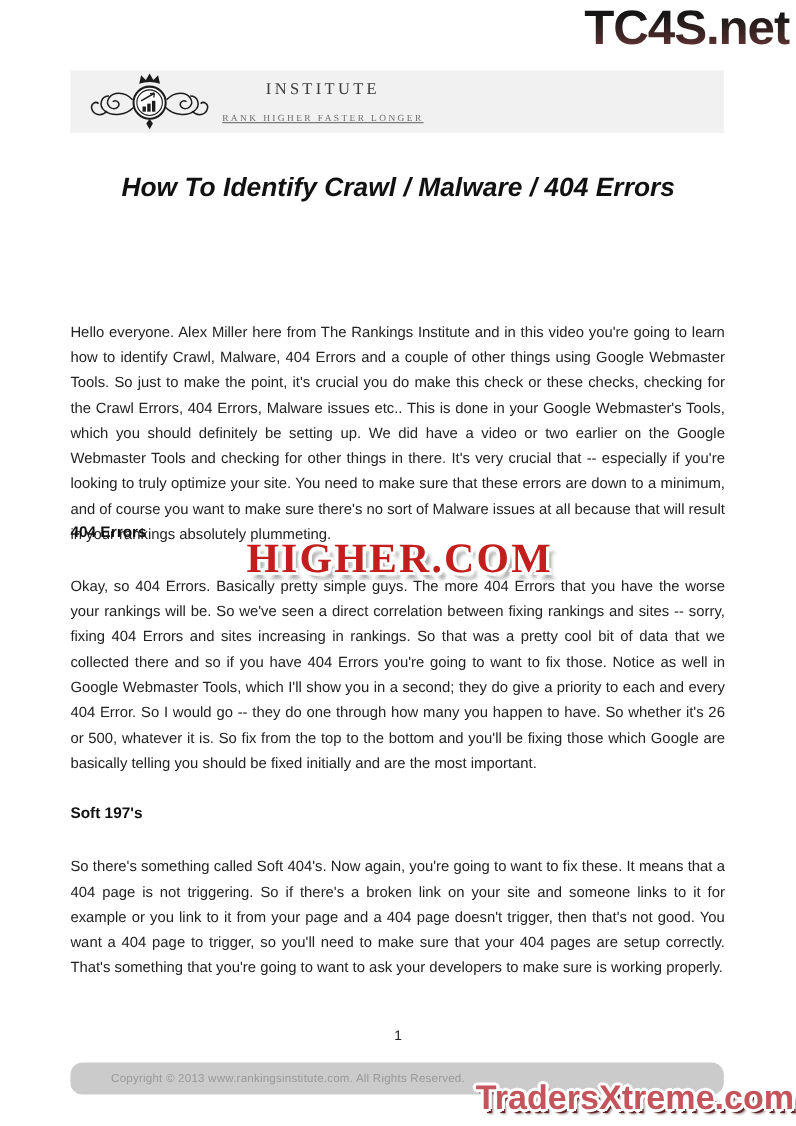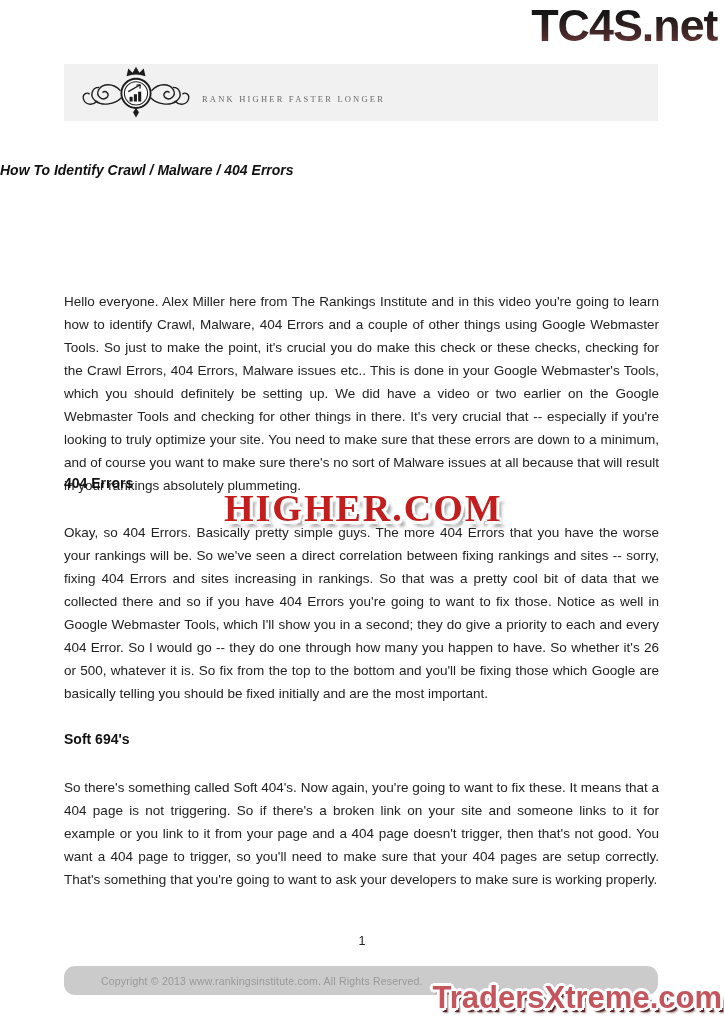--- a/index.html
+++ b/index.html
@@ -35,27 +35,29 @@
     font-size:18px; letter-spacing:3px; white-space:nowrap;
   }
   .banner-line2 {
     font-family:"Liberation Serif", serif;
     font-size:15px; letter-spacing:3px; margin-top:-1px;
   }
   .banner-tagline {
     font-family:"Liberation Serif", serif;
     font-size:8.5px; letter-spacing:2.2px; color:#6b6b6b; margin-top:12px;
     white-space:nowrap;
+    text-decoration:underline;
   }
 
   
   .doc-title {
     position:absolute; left:0; top:157px; width:724px;
+    text-align:center;
     font-weight:bold; font-style:italic;
-    font-size:14px; line-height:27px; color:#111;
+    font-size:24px; line-height:27px; color:#111;
   }
   .para {
     position:absolute; left:64px; width:595px;
     font-size:13.5px; line-height:23px; color:#222;
     text-align:justify;
   }
   .p1 { top:242px;margin-top:48px; }
   .p2 { top:521px; }
   .p3 { top:776px; }
   .doc-heading {
@@ -127,35 +129,36 @@
       <path d="M20 42 C14 48 6 46 4 40 C2 34 8 31 11 34"></path>
 
       <path d="M83 30 C92 20 104 22 108 28 C113 36 104 42 99 38 C95 34 100 29 104 32"></path>
       <path d="M82 38 C90 46 104 48 112 42 C120 36 116 26 108 26"></path>
       <path d="M110 42 C116 48 124 46 126 40 C128 34 122 31 119 34"></path>
     </g>
 
     <path d="M65 50 l3.5 5 l-3.5 6 l-3.5 -6 Z" fill="#1c1c1c"></path>
   </svg>
   <div class="banner-text">
+    <div class="banner-line2">INSTITUTE</div>
     <div class="banner-tagline">RANK HIGHER FASTER LONGER</div>
   </div>
 </div>
 
 <div class="doc-title">
   <div>How To Identify Crawl / Malware / 404 Errors</div>
 </div>
 
 <p class="para p1">Hello everyone.  Alex Miller here from The Rankings Institute and in this video you're going to learn how to identify Crawl, Malware, 404 Errors and a couple of other things using Google Webmaster Tools.  So just to make the point, it's crucial you do make this check or these checks, checking for the Crawl Errors, 404 Errors, Malware issues etc..  This is done in your Google Webmaster's Tools, which you should definitely be setting up.  We did have a video or two earlier on the Google Webmaster Tools and checking for other things in there.  It's very crucial that -- especially if you're looking to truly optimize your site.  You need to make sure that these errors are down to a minimum, and of course you want to make sure there's no sort of Malware issues at all because that will result in your rankings absolutely plummeting.</p>
 
 <div class="doc-heading h1">404 Errors</div>
 
 <p class="para p2">Okay, so 404 Errors.  Basically pretty simple guys.  The more 404 Errors that you have the worse your rankings will be.  So we've seen a direct correlation between fixing rankings and sites -- sorry, fixing 404 Errors and sites increasing in rankings.  So that was a pretty cool bit of data that we collected there and so if you have 404 Errors you're going to want to fix those.  Notice as well in Google Webmaster Tools, which I'll show you in a second; they do give a priority to each and every 404 Error.  So I would go -- they do one through how many you happen to have.  So whether it's 26 or 500, whatever it is.  So fix from the top to the bottom and you'll be fixing those which Google are basically telling you should be fixed initially and are the most important.</p>
 
-<div class="doc-heading h2">Soft 694's</div>
+<div class="doc-heading h2">Soft 197's</div>
 
 <p class="para p3">So there's something called Soft 404's.  Now again, you're going to want to fix these.  It means that a 404 page is not triggering.  So if there's a broken link on your site and someone links to it for example or you link to it from your page and a 404 page doesn't trigger, then that's not good.  You want a 404 page to trigger, so you'll need to make sure that your 404 pages are setup correctly.  That's something that you're going to want to ask your developers to make sure is working properly.</p>
 
 <div class="dlsub">HIGHER.COM</div>
 
 <div class="page-number">1</div>
 
 <div class="footer-bar">
   <span class="copyright">Copyright © 2013 www.rankingsinstitute.com. All Rights Reserved.</span>
 </div>

